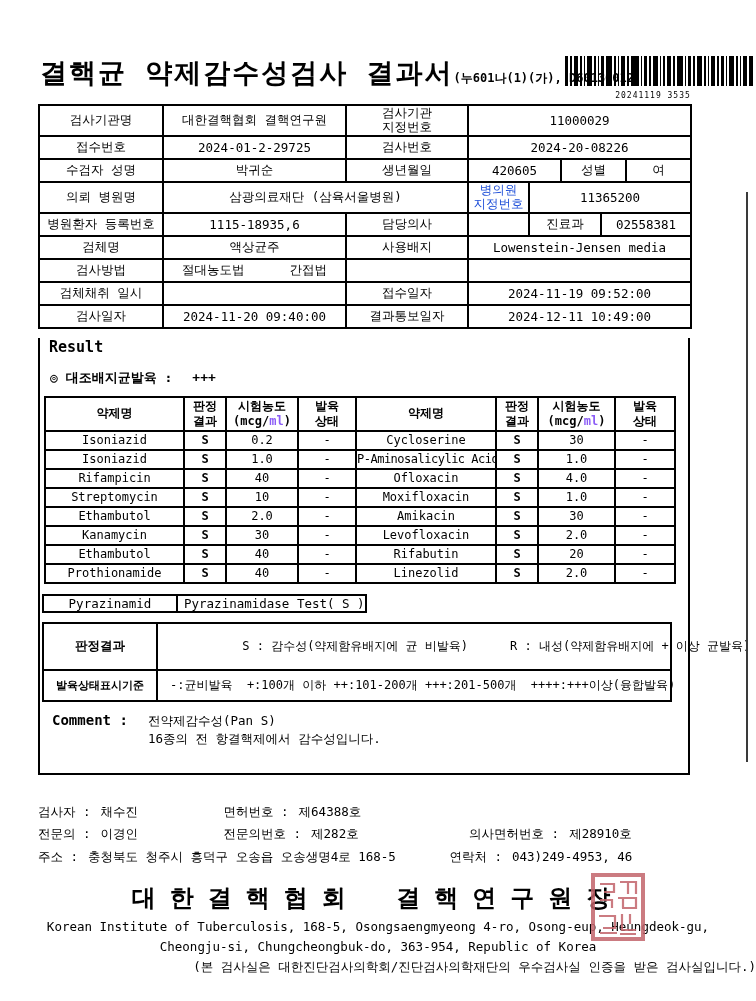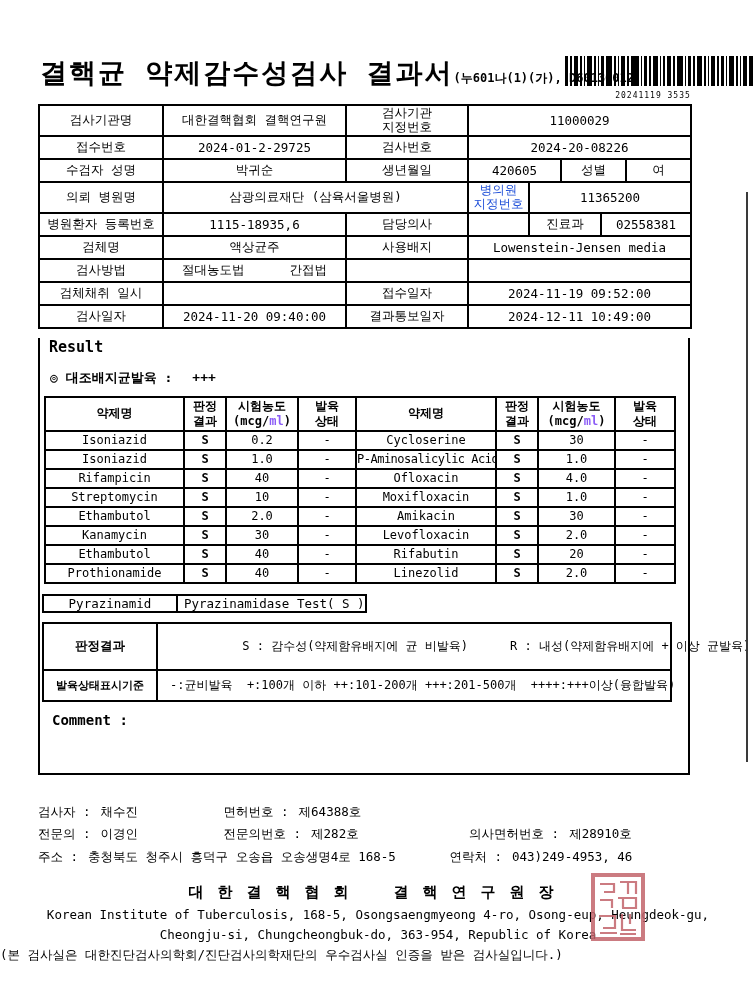--- a/index.html
+++ b/index.html
@@ -59,25 +59,25 @@
   .comment-body { font-size:12.5px; line-height:1.45; }
 
   
   .footer { margin:26px 0 0 38px; font-size:12.5px; line-height:1.8; white-space:nowrap; }
   .f-item { display:inline-block; }
   .w178 { width:178px; } .w238 { width:238px; }
   .lv > .lv-l { margin-right:10px; } 
   .contact-gap { margin-left:46px; }
 
   .org-title-wrap { position:relative; text-align:center; margin-top:14px; }
-  .org-title { font-size:15px; font-weight:bold; letter-spacing:14px; word-spacing:8px; }
+  .org-title { font-size:24px; font-weight:bold; letter-spacing:14px; word-spacing:8px; }
   .seal { position:absolute; left:590px; top:-10px; opacity:0.85; }
 
   .eng-line { text-align:center; font-size:12.5px; margin-top:5px; }
-  .accreditation { text-align:left; font-size:12.5px; margin-top:5px; }
+  .accreditation { text-align:right; font-size:12.5px; margin-top:5px; }
 
   .edge-line { position:absolute; left:746px; top:192px; width:2px; height:570px; background:#3a3a3a; }
 </style>
 </head>
 <body>
 
 <div class="page">
 
   <div class="title-row">
     <h1 class="doc-title">결핵균 약제감수성검사 결과서</h1><span class="doc-title-suffix">(누601나(1)(가), D60130012)</span>
@@ -331,20 +331,24 @@
       </tr>
       <tr>
         <td class="lbl" style="font-size:11px">발육상태표시기준</td>
         <td class="cnt growth-text">-:균비발육  +:100개 이하 ++:101-200개 +++:201-500개  ++++:+++이상(융합발육)</td>
       </tr>
     </tbody>
       </table>
 
     <div class="comment-row">
       <div class="comment-label">Comment :</div>
+      <div class="comment-body">
+        <div>전약제감수성(Pan S)</div>
+        <div>16종의 전 항결핵제에서 감수성입니다.</div>
+      </div>
     </div>
   </div>
 
   <div class="footer">
     <div>
       <span class="f-item w178 lv"><span class="lv-l">검사자 :</span><span>채수진</span></span>
       <span class="f-item lv"><span class="lv-l">면허번호   :</span><span>제64388호</span></span>
     </div>
     <div>
       <span class="f-item w178 lv"><span class="lv-l">전문의 :</span><span>이경인</span></span>

